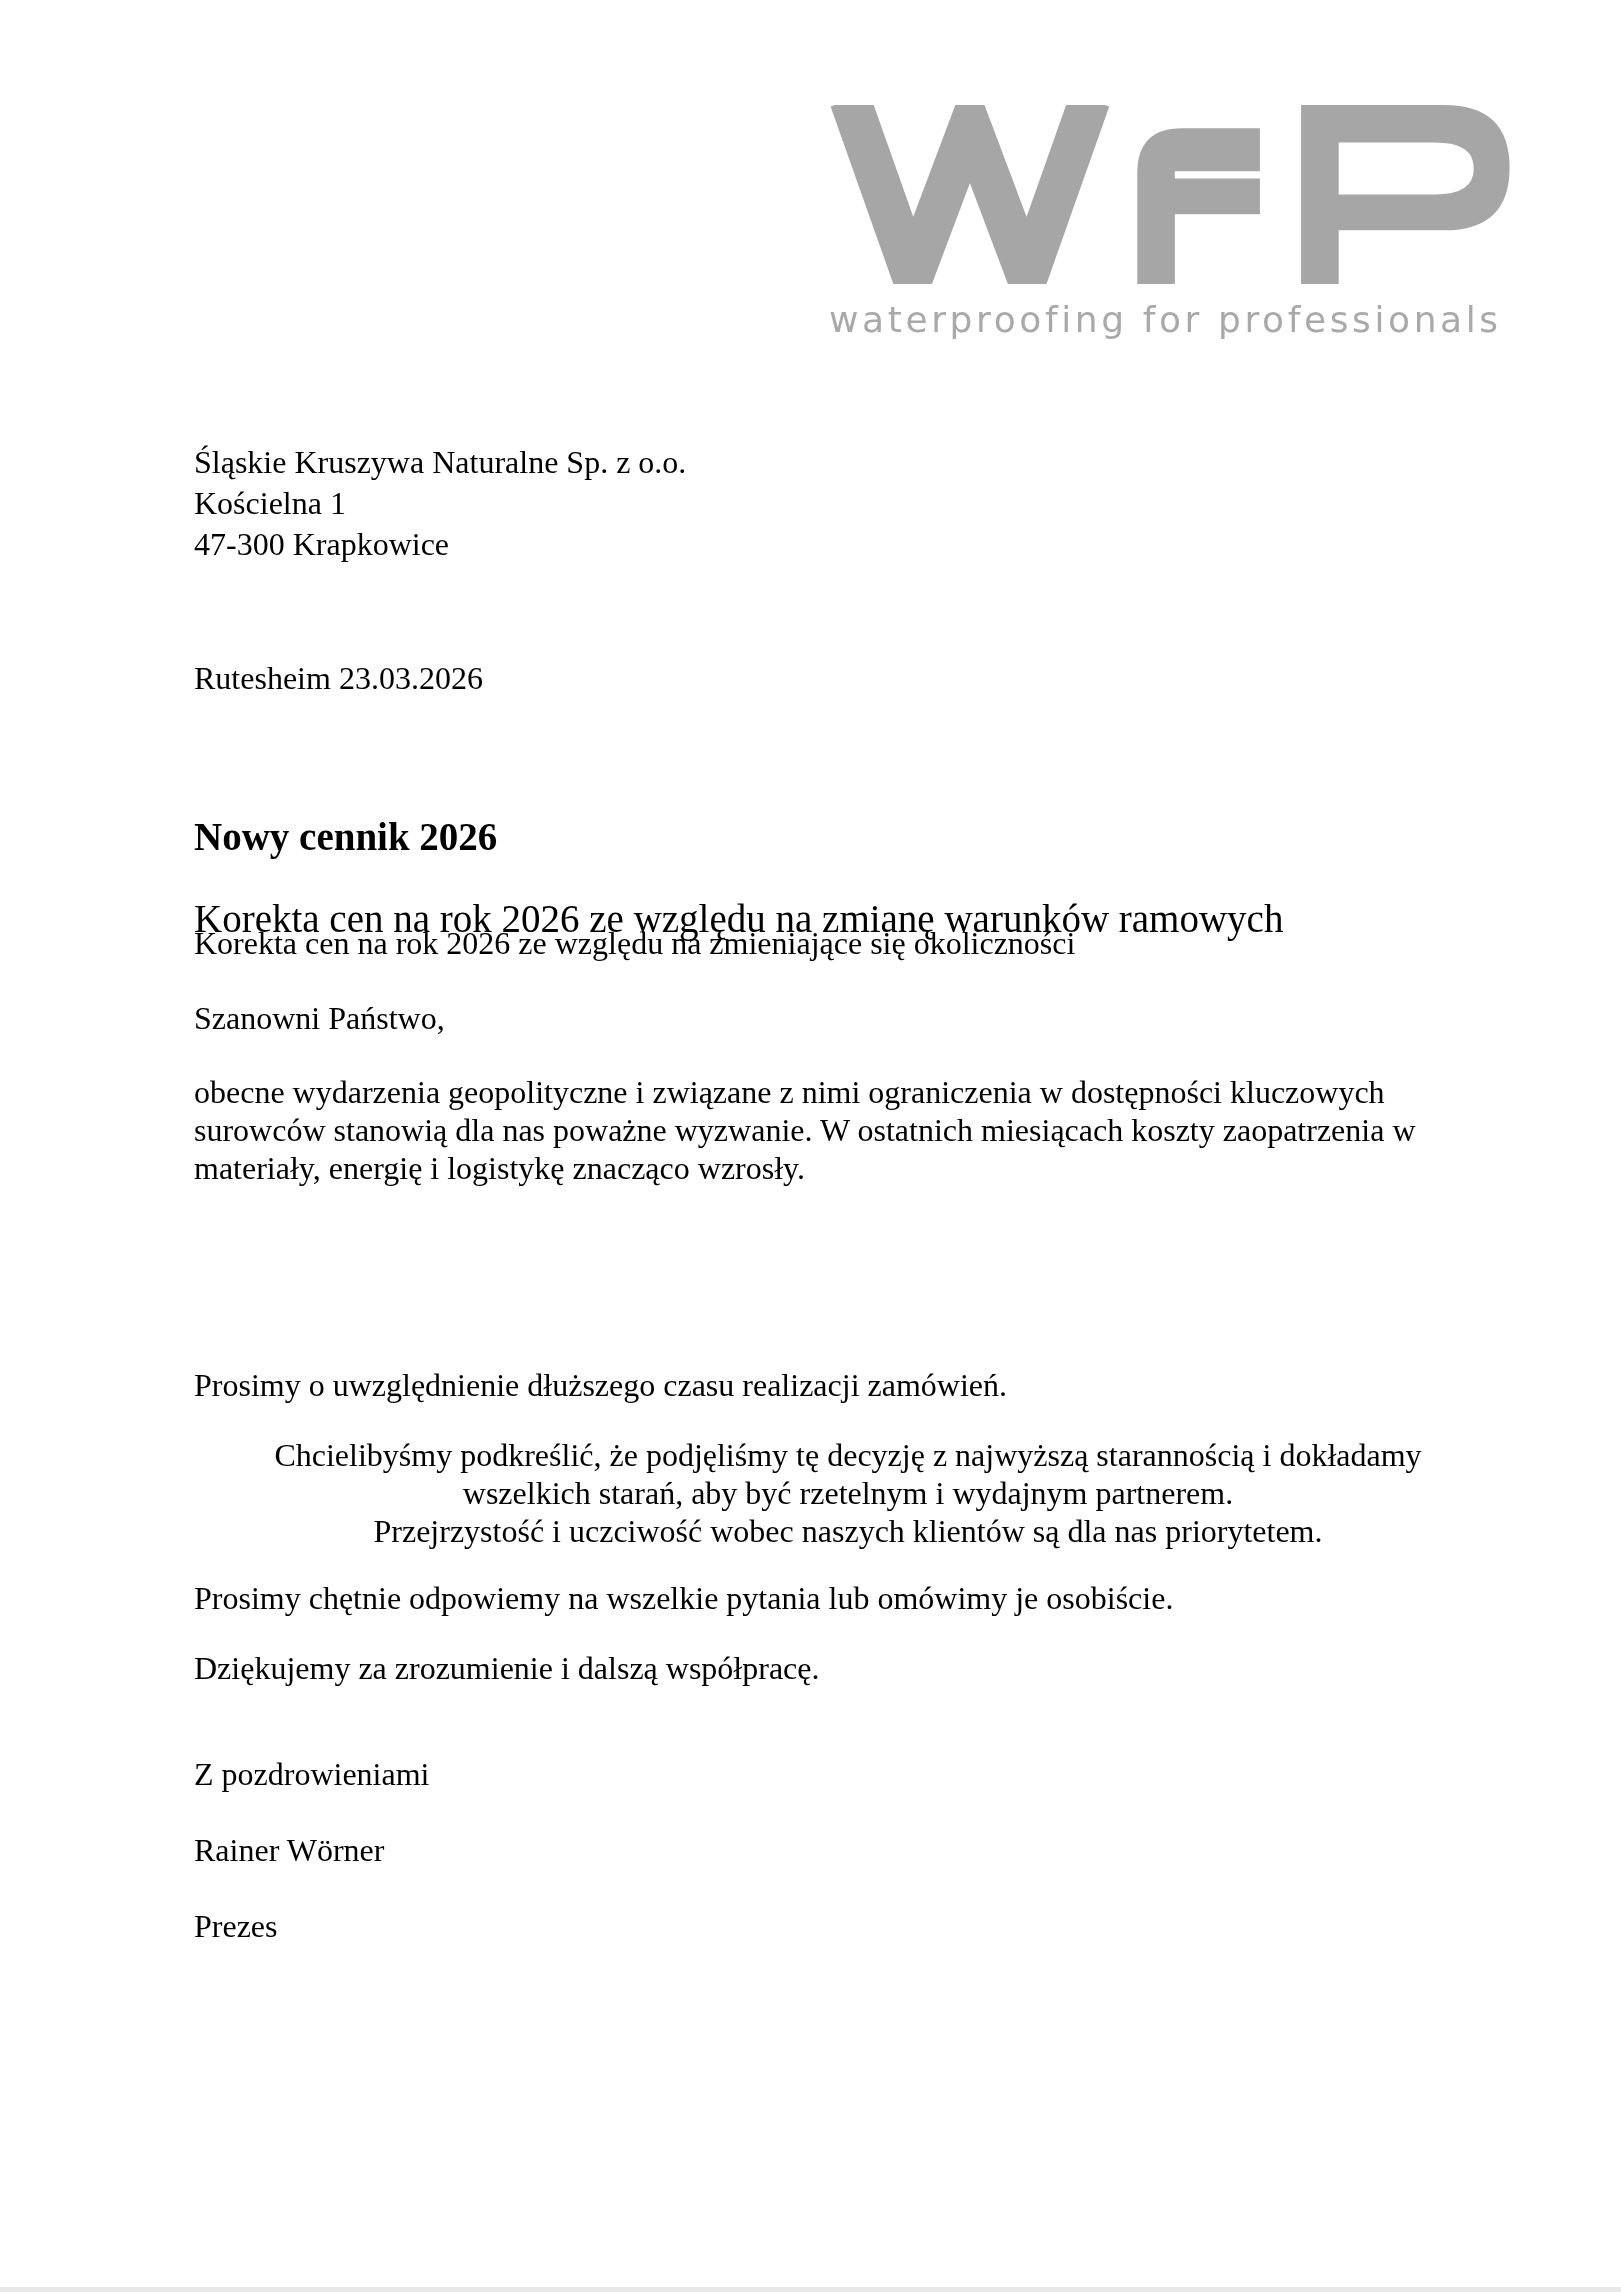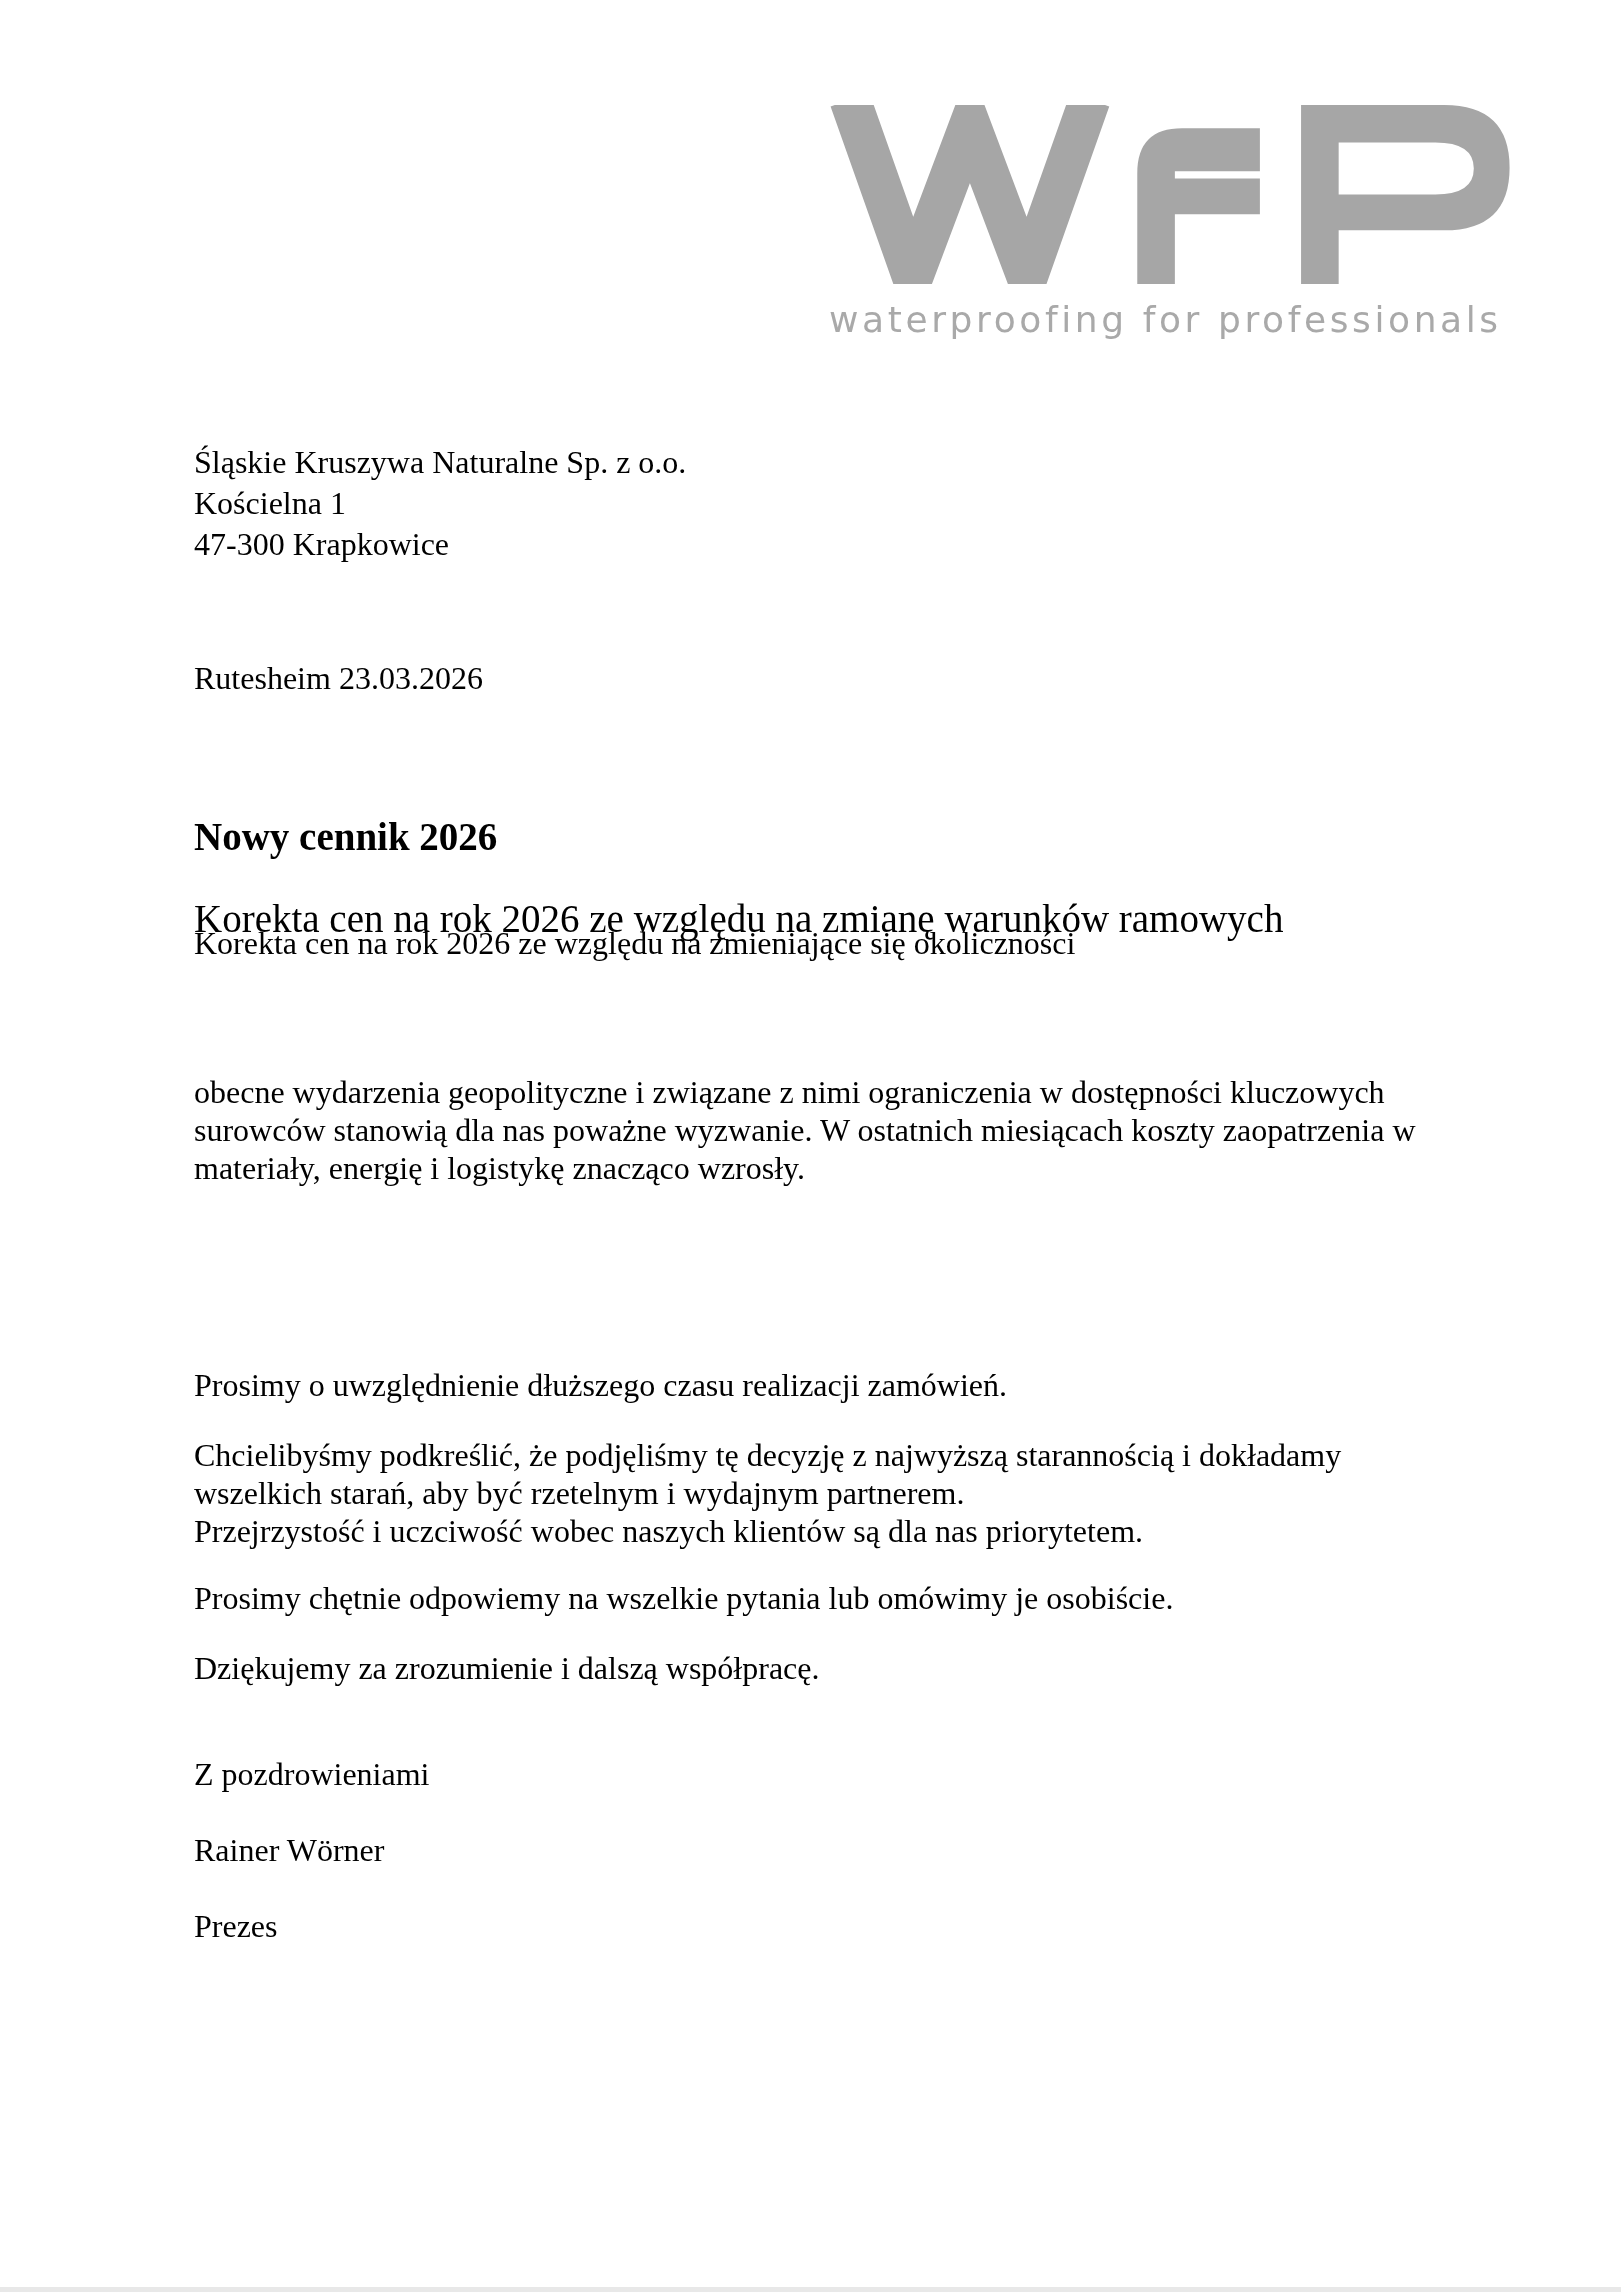--- a/index.html
+++ b/index.html
@@ -30,21 +30,21 @@
   .recipient{top:442px;line-height:41px;}
   .dateline{top:659px;width:1209px;text-align:left;white-space:nowrap;}
   .subject{top:775px;font-size:39px;line-height:41px;}
   .subject-title{font-weight:bold;}
   .subject-subtitle{font-weight:normal;}
   .intro{top:924px;}
   .salutation{top:999px;}
   .p1{top:1073px;}
   .p2{top:1221px;}
   .p3{top:1366px;}
-  .p4{top:1436px;}
+  .p4{top:1436px;text-align:center;}
   .p5{top:1579px;}
   .p6{top:1649px;}
   .signature{top:1717px;}
 </style>
 </head>
 <body>
 
 <div class="page">
 
   <svg class="abs logo-letters" viewBox="0 0 760 200" role="img" aria-label="WFP">
@@ -63,20 +63,21 @@
 47-300 Krapkowice</div>
 
   <div class="abs serif-block dateline">Rutesheim 23.03.2026</div>
 
   <div class="abs serif-block subject">
     <div class="subject-title">Nowy cennik 2026</div>
     <div class="subject-subtitle">Korekta cen na rok 2026 ze względu na zmianę warunków ramowych</div>
   </div>
 
   <div class="abs serif-block intro">Korekta cen na rok 2026 ze względu na zmieniające się okoliczności</div>
+  <div class="abs serif-block salutation">Szanowni Państwo,</div>
 
   <div class="abs serif-block p1">obecne wydarzenia geopolityczne i związane z nimi ograniczenia w dostępności kluczowych
 surowców stanowią dla nas poważne wyzwanie. W ostatnich miesiącach koszty zaopatrzenia w
 materiały, energię i logistykę znacząco wzrosły.</div>
   <div class="abs serif-block p3">Prosimy o uwzględnienie dłuższego czasu realizacji zamówień.</div>
   <div class="abs serif-block p4">Chcielibyśmy podkreślić, że podjęliśmy tę decyzję z najwyższą starannością i dokładamy
 wszelkich starań, aby być rzetelnym i wydajnym partnerem.
 Przejrzystość i uczciwość wobec naszych klientów są dla nas priorytetem.</div>
   <div class="abs serif-block p5">Prosimy chętnie odpowiemy na wszelkie pytania lub omówimy je osobiście.</div>
   <div class="abs serif-block p6">Dziękujemy za zrozumienie i dalszą współpracę.</div>

